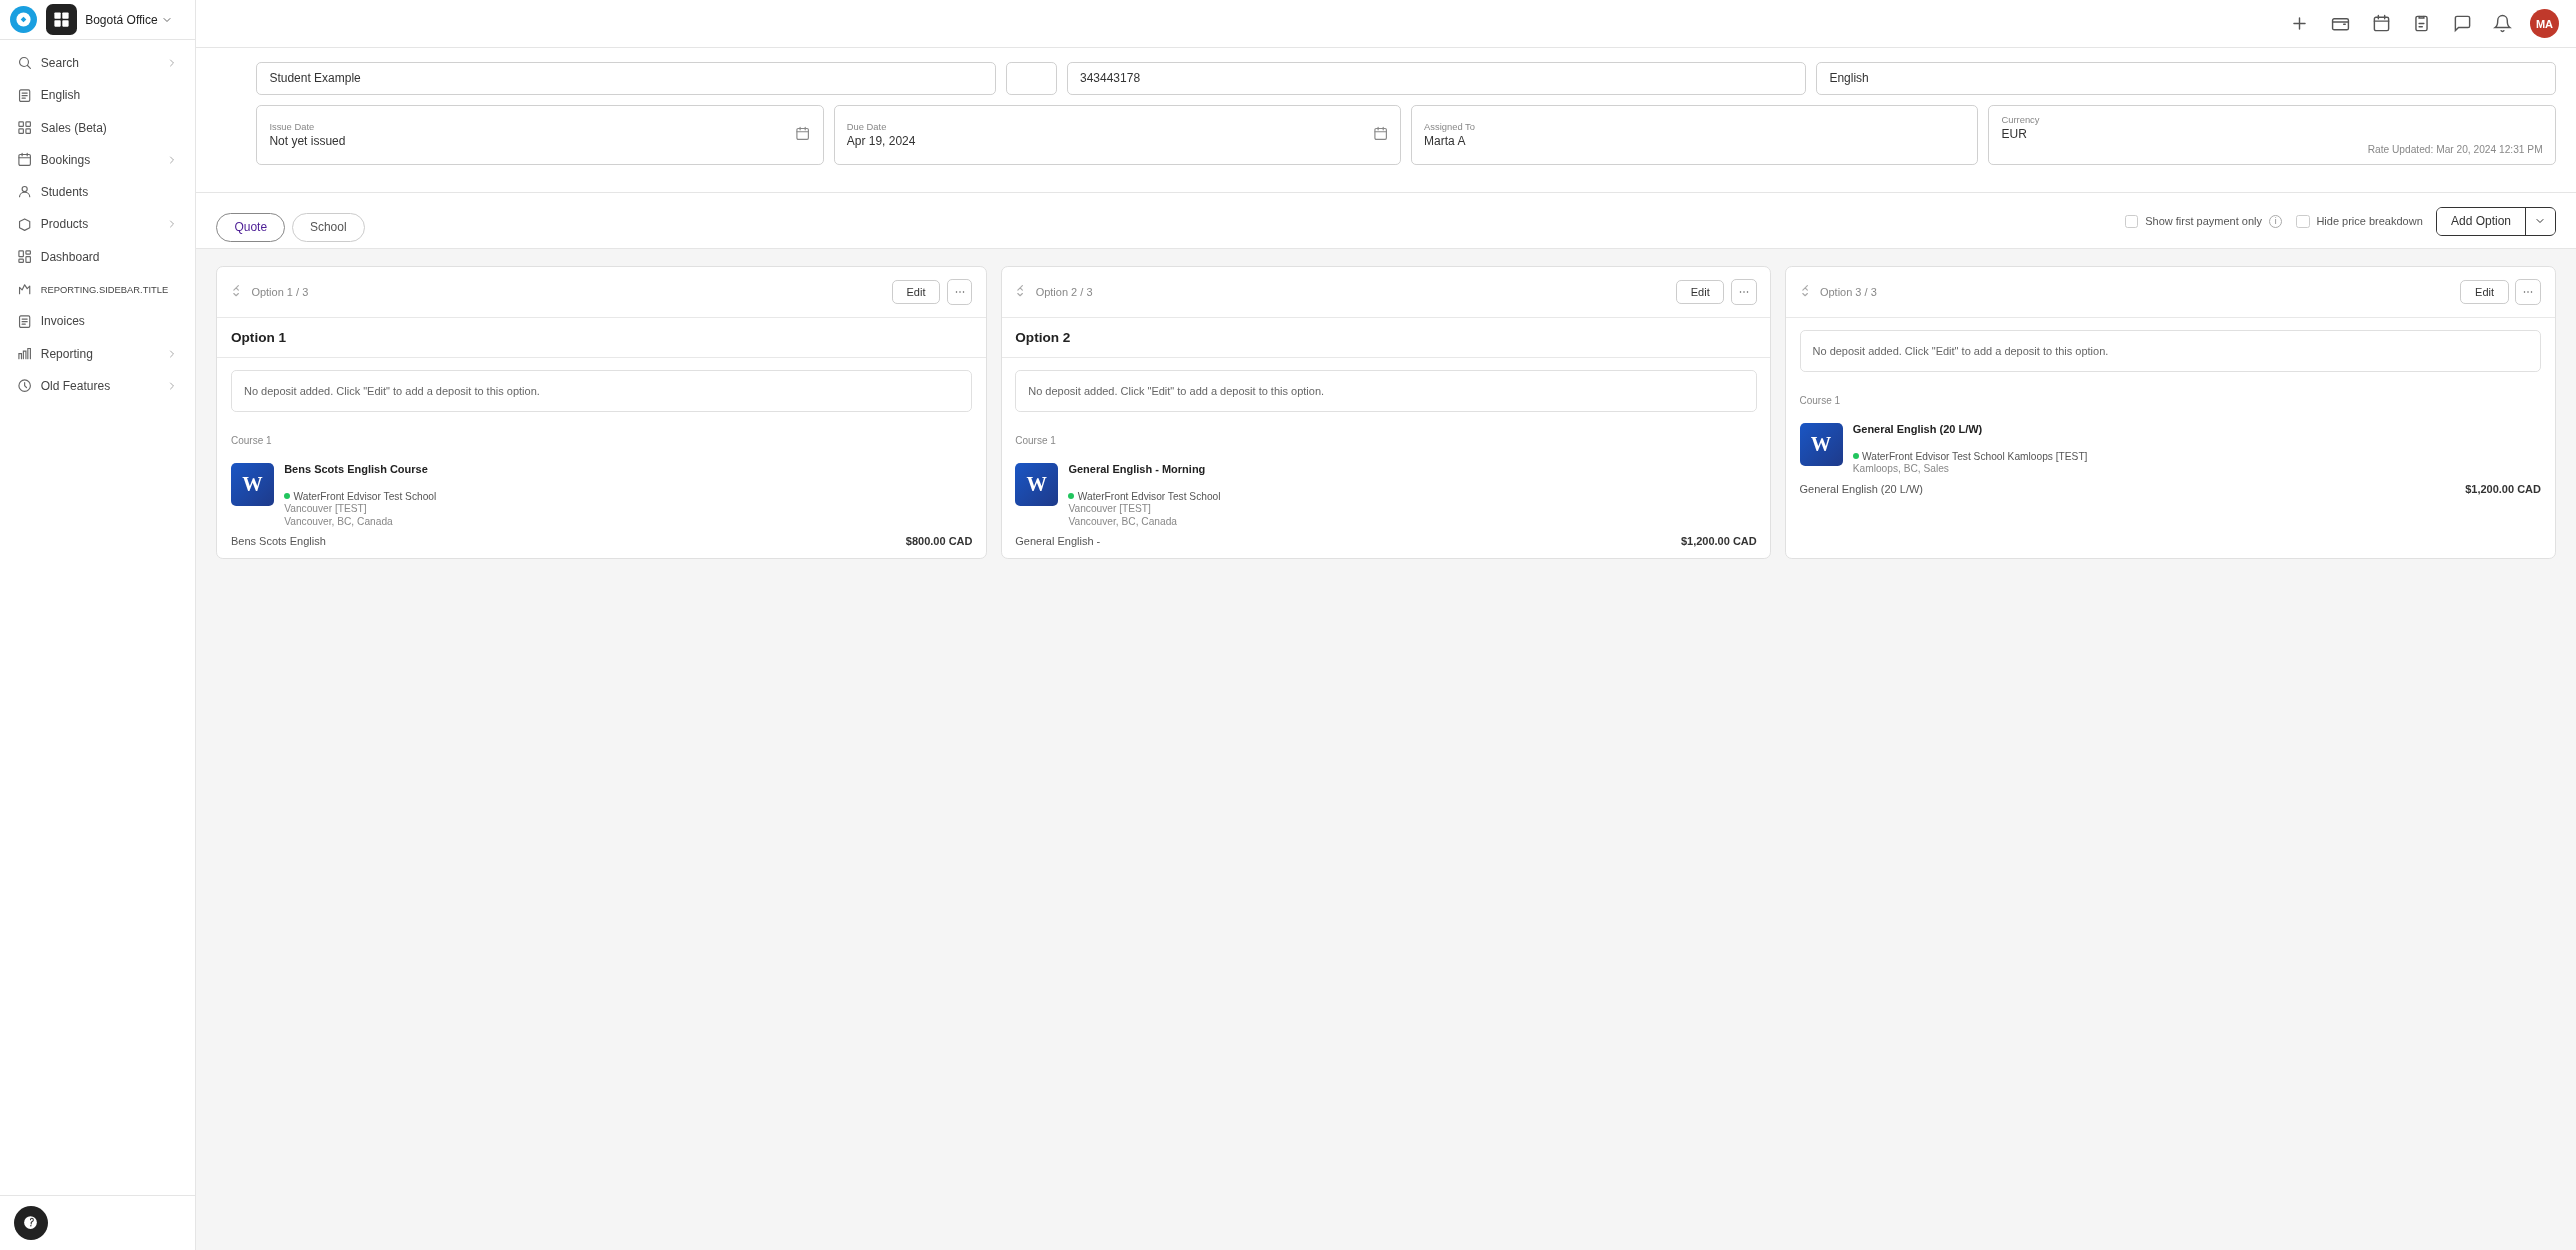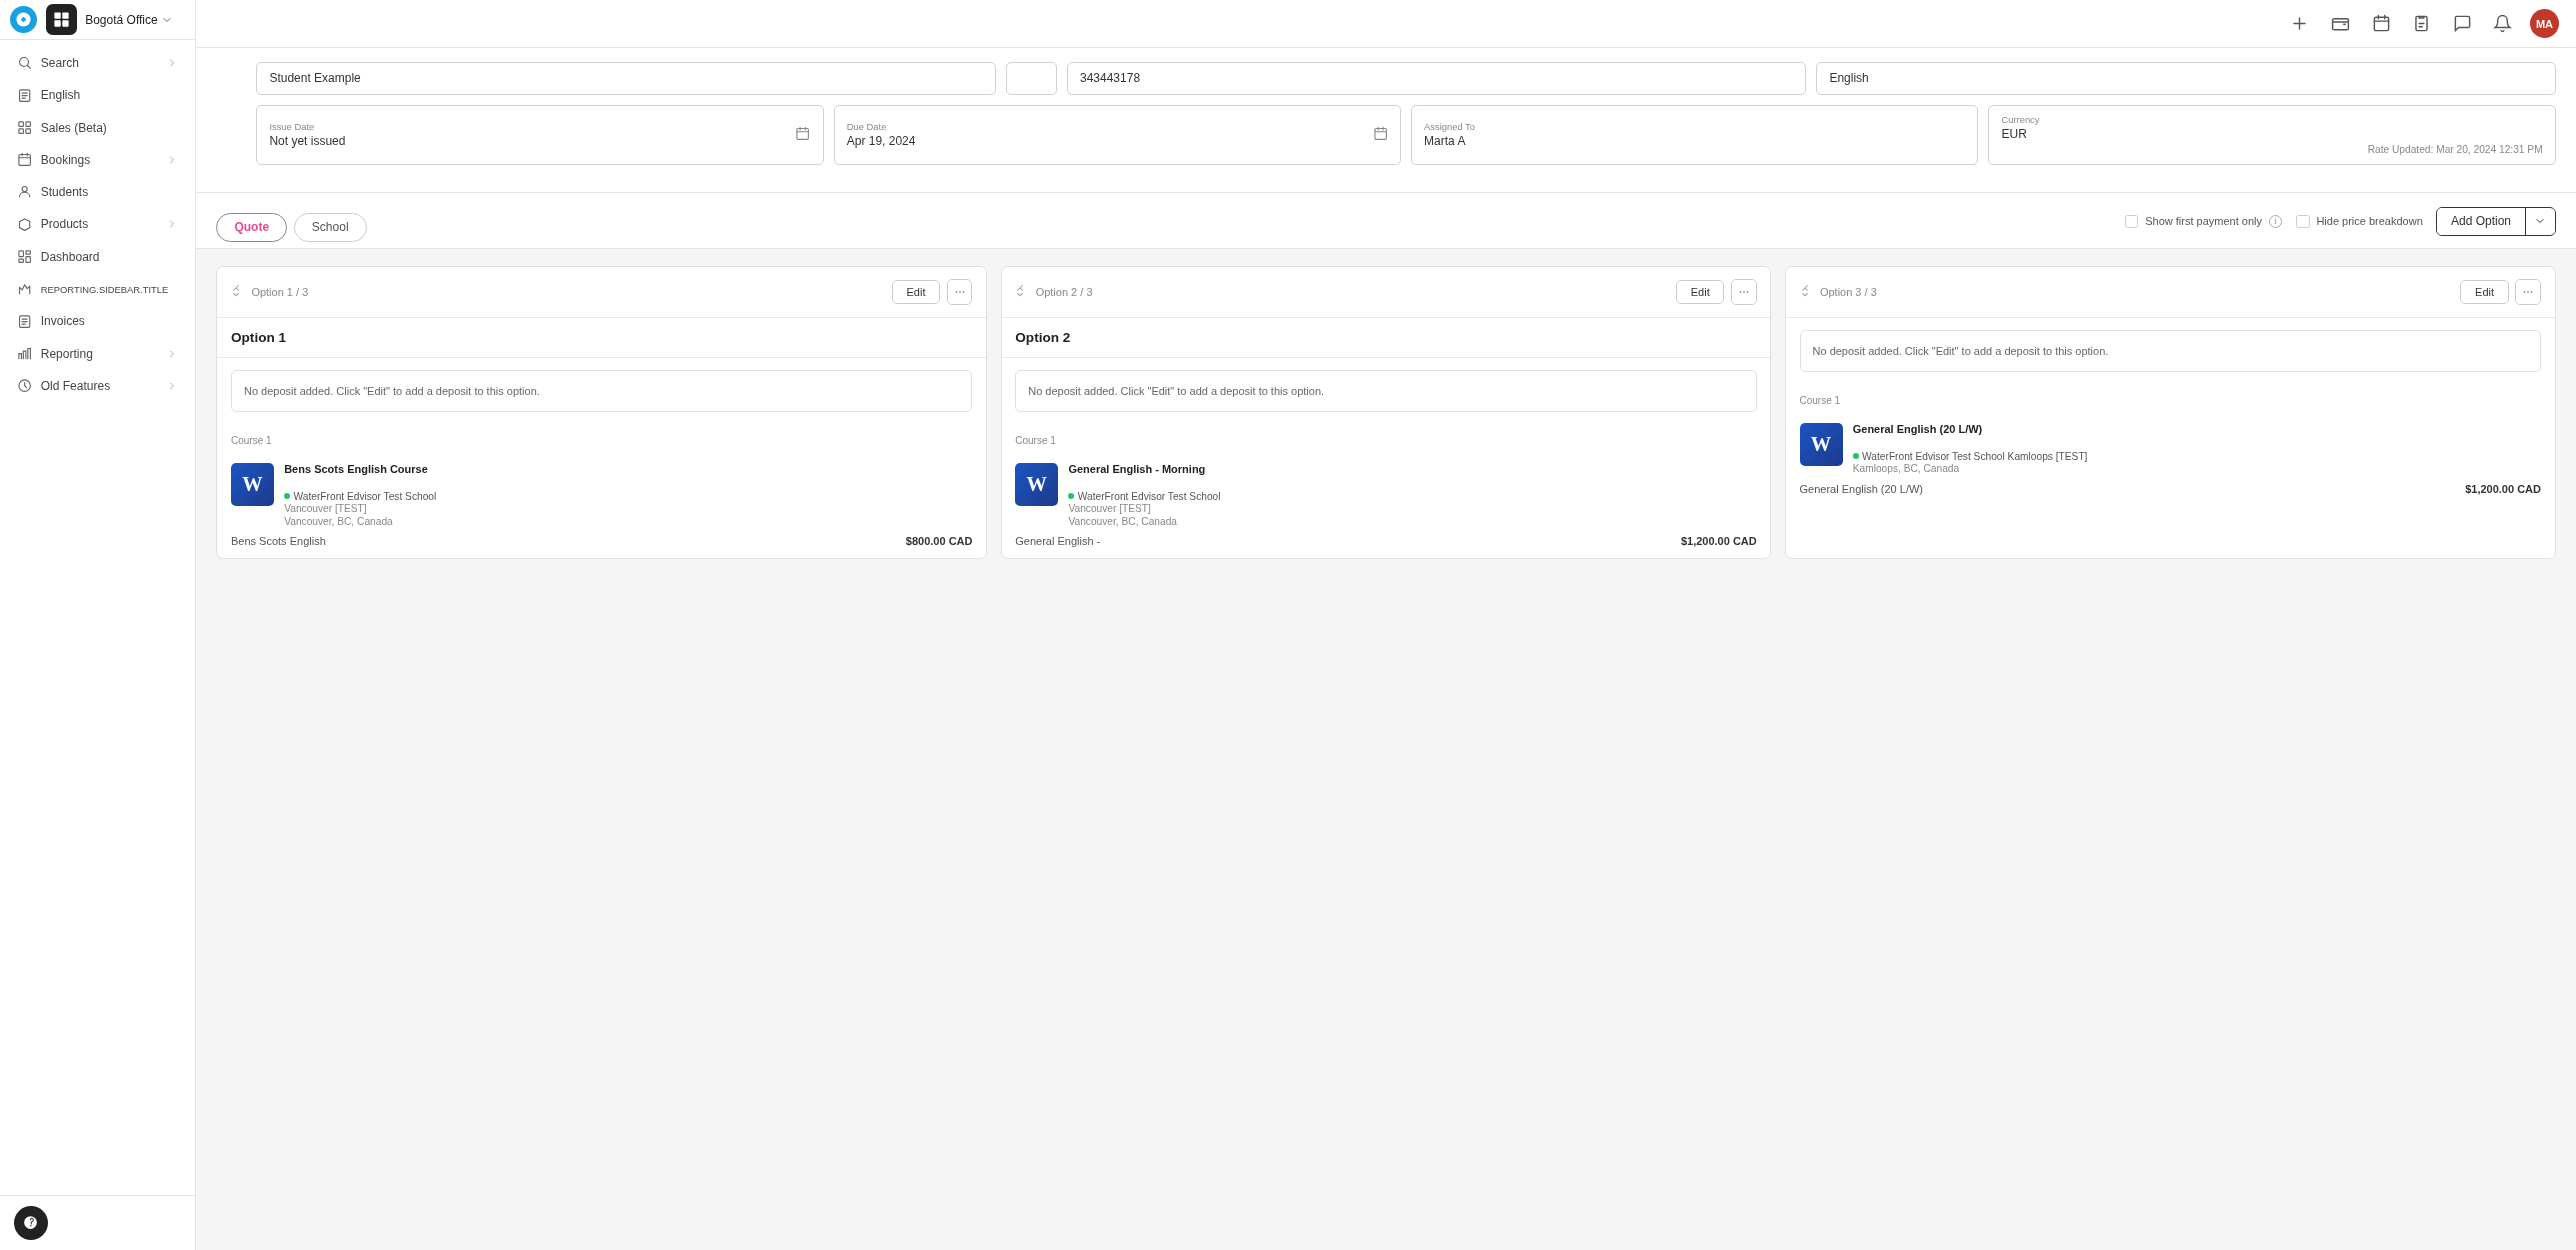--- a/index.html
+++ b/index.html
@@ -41,21 +41,21 @@
     .field-label { font-size: 9.4px; color: #888; margin-bottom: 1.7px; }
     .field-value { font-size: 12px; color: #333; }
     .field-icon { color: #888; flex-shrink: 0; }
     .field-icon svg { width: 15.3px; height: 15.3px; fill: none; stroke: #888; stroke-width: 1.8; }
     .rate-line { text-align: right; font-size: 10.2px; color: #888; margin-top: 3.4px; }
 
     
     .tab-area { background: #fff; padding: 13.6px 20.4px 0; border-bottom: 0.9px solid #e5e5e5; display: flex; align-items: center; justify-content: space-between; }
     .tabs { display: flex; gap: 6.8px; }
     .tab-btn { padding: 6.8px 17px; border: 1.3px solid #ccc; border-radius: 17px; background: #fff; font-size: 12px; cursor: pointer; color: #555; font-weight: 400; }
-    .tab-btn.active { background: #fff; border-color: #888; color: #ec4899; font-weight: 700; }
+    .tab-btn.active { background: #fff; border-color: #888; color: #4c1d95; font-weight: 400; }
     .tab-options { display: flex; align-items: center; gap: 13.6px; padding-bottom: 12px; }
     .checkbox-group { display: flex; align-items: center; gap: 6.8px; font-size: 11px; color: #555; cursor: pointer; }
     .checkbox { width: 13.6px; height: 13.6px; border: 1.3px solid #ccc; border-radius: 2.6px; background: #fff; flex-shrink: 0; }
     .info-icon { width: 13.6px; height: 13.6px; border: 1.3px solid #aaa; border-radius: 50%; display: flex; align-items: center; justify-content: center; font-size: 8.5px; color: #888; cursor: pointer; flex-shrink: 0; }
     .add-option-btn { display: flex; align-items: center; border: 1.3px solid #333; border-radius: 6px; overflow: hidden; cursor: pointer; }
     .add-option-main { padding: 6.8px 13.6px; font-size: 12px; font-weight: 500; color: #333; background: #fff; border-right: 1.3px solid #333; }
     .add-option-chevron { padding: 6.8px 8.5px; background: #fff; display: flex; align-items: center; }
     .add-option-chevron svg { width: 12px; height: 12px; fill: none; stroke: #333; stroke-width: 2; }
 
     
@@ -503,21 +503,21 @@
             <div class="course-label">Course 1</div>
             <div class="course-item">
               <div class="w-logo">W</div>
               <div class="course-info">
                 <div class="course-name">General English (20 L/W)</div>
                 <div class="school-name">
                   <div class="green-dot"></div>
                   <span>WaterFront Edvisor Test School Kamloops [TEST]</span>
                 </div>
                 <div class="school-location"></div>
-                <div class="school-location">Kamloops, BC, Canada</div>
+                <div class="school-location">Kamloops, BC, Sales</div>
               </div>
             </div>
             <div class="price-row">
               <span class="price-label">General English (20 L/W)</span>
               <span class="price-value">$1,200.00 CAD</span>
             </div>
           </div>
         </div>
 
       </div>

